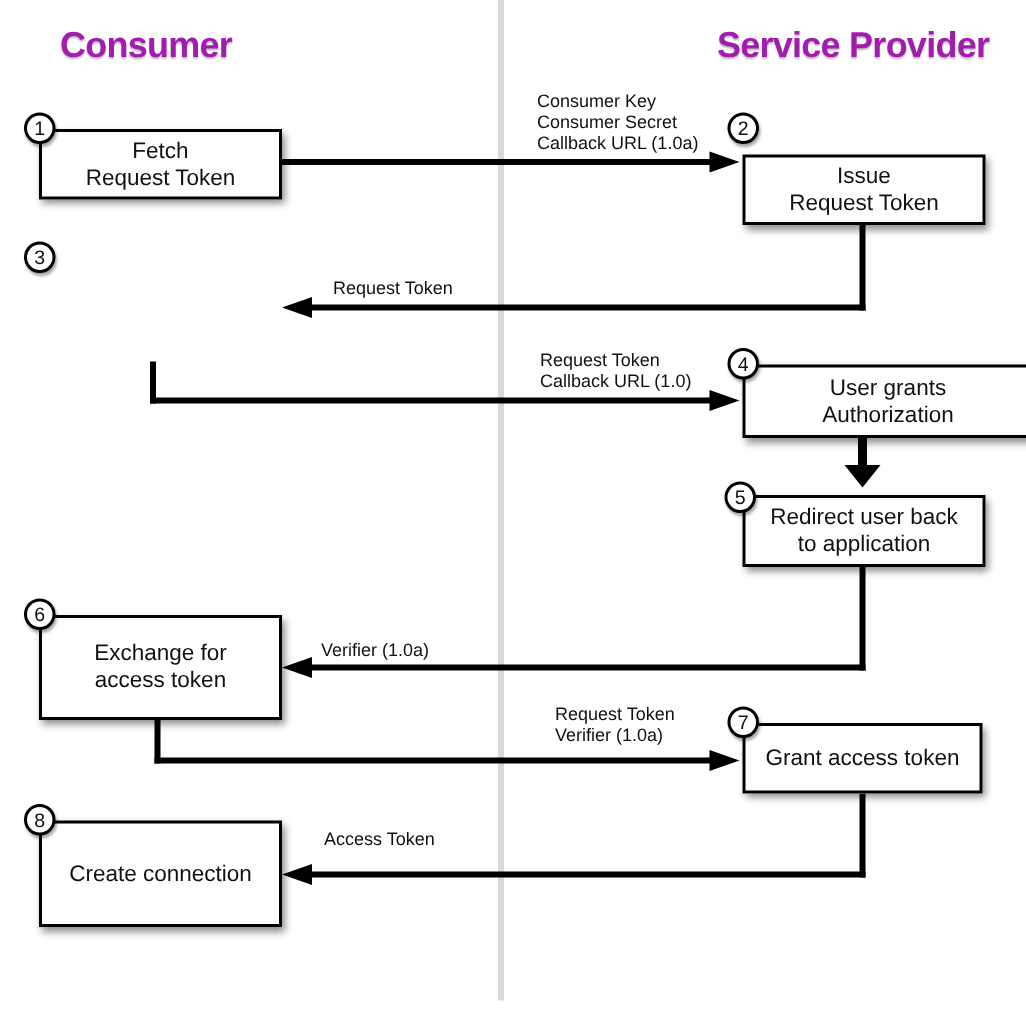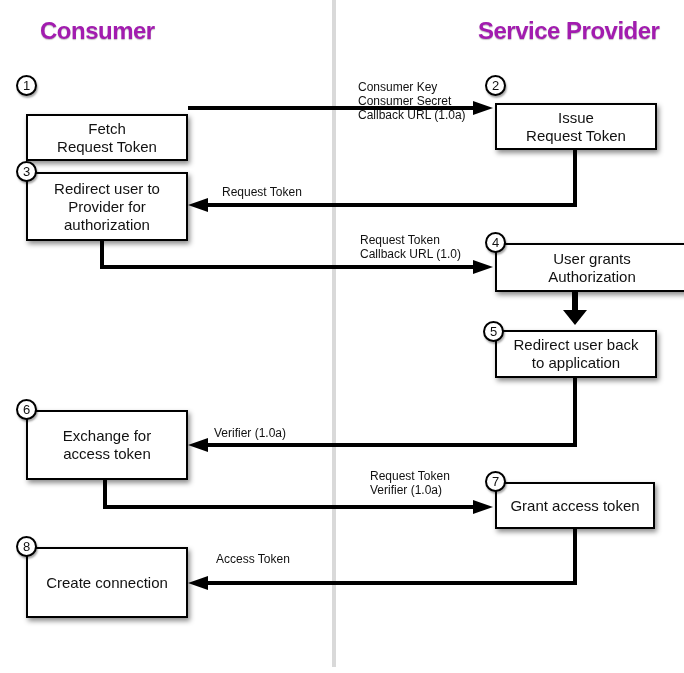--- a/index.html
+++ b/index.html
@@ -82,21 +82,21 @@
 </head>
 <body>
 
 <div class="canvas">
 
   <div class="col-title" style="left:40px; top:17px;">Consumer</div>
   <div class="col-title" style="left:478px; top:17px;">Service Provider</div>
 
   <div class="divider" style="left:332px; top:0; width:4px; height:667px;"></div>
 
-  <div class="edge-label" style="left:358px; top:60px;margin-top:20px;">Consumer Key
+  <div class="edge-label" style="left:358px; top:60px;">Consumer Key
 Consumer Secret
 Callback URL (1.0a)</div>
   <div class="h-line" style="left:188px; top:106px; width:287px; height:4px;"></div>
   <div class="arr right" style="left:473px; top:101px;"></div>
 
   <div class="v-line" style="left:573px; top:133px; width:4px; height:74px;"></div>
   <div class="h-line" style="left:205px; top:203px; width:372px; height:4px;"></div>
   <div class="arr left" style="left:188px; top:198px;"></div>
   <div class="edge-label" style="left:222px; top:185px;">Request Token</div>
 
@@ -118,37 +118,32 @@
   <div class="h-line" style="left:103px; top:505px; width:372px; height:4px;"></div>
   <div class="arr right" style="left:473px; top:500px;"></div>
   <div class="edge-label" style="left:370px; top:469px;">Request Token
 Verifier (1.0a)</div>
 
   <div class="v-line" style="left:573px; top:529px; width:4px; height:56px;"></div>
   <div class="h-line" style="left:205px; top:581px; width:372px; height:4px;"></div>
   <div class="arr left" style="left:188px; top:576px;"></div>
   <div class="edge-label" style="left:216px; top:552px;">Access Token</div>
 
-  <div class="node" style="left:26px; top:86px; width:162px; height:47px;margin-top:28px;">
+  <div class="node" style="left:26px; top:86px; width:162px; height:47px;">
     <span class="node-label">Fetch
 Request Token</span>
   </div>
   <div class="badge" style="left:16px; top:75px;">1</div>
 
   <div class="node" style="left:495px; top:103px; width:162px; height:47px;">
     <span class="node-label">Issue
 Request Token</span>
   </div>
   <div class="badge" style="left:485px; top:75px;">2</div>
 
-  <div class="node" style="left:26px; top:172px; width:162px; height:69px;">
-    <span class="node-label">Redirect user to
-Provider for
-authorization</span>
-  </div>
   <div class="badge" style="left:16px; top:161px;">3</div>
 
   <div class="node" style="left:495px; top:243px; width:194px; height:49px;">
     <span class="node-label">User grants
 Authorization</span>
   </div>
   <div class="badge" style="left:485px; top:232px;">4</div>
 
   <div class="node" style="left:495px; top:330px; width:162px; height:48px;">
     <span class="node-label">Redirect user back

